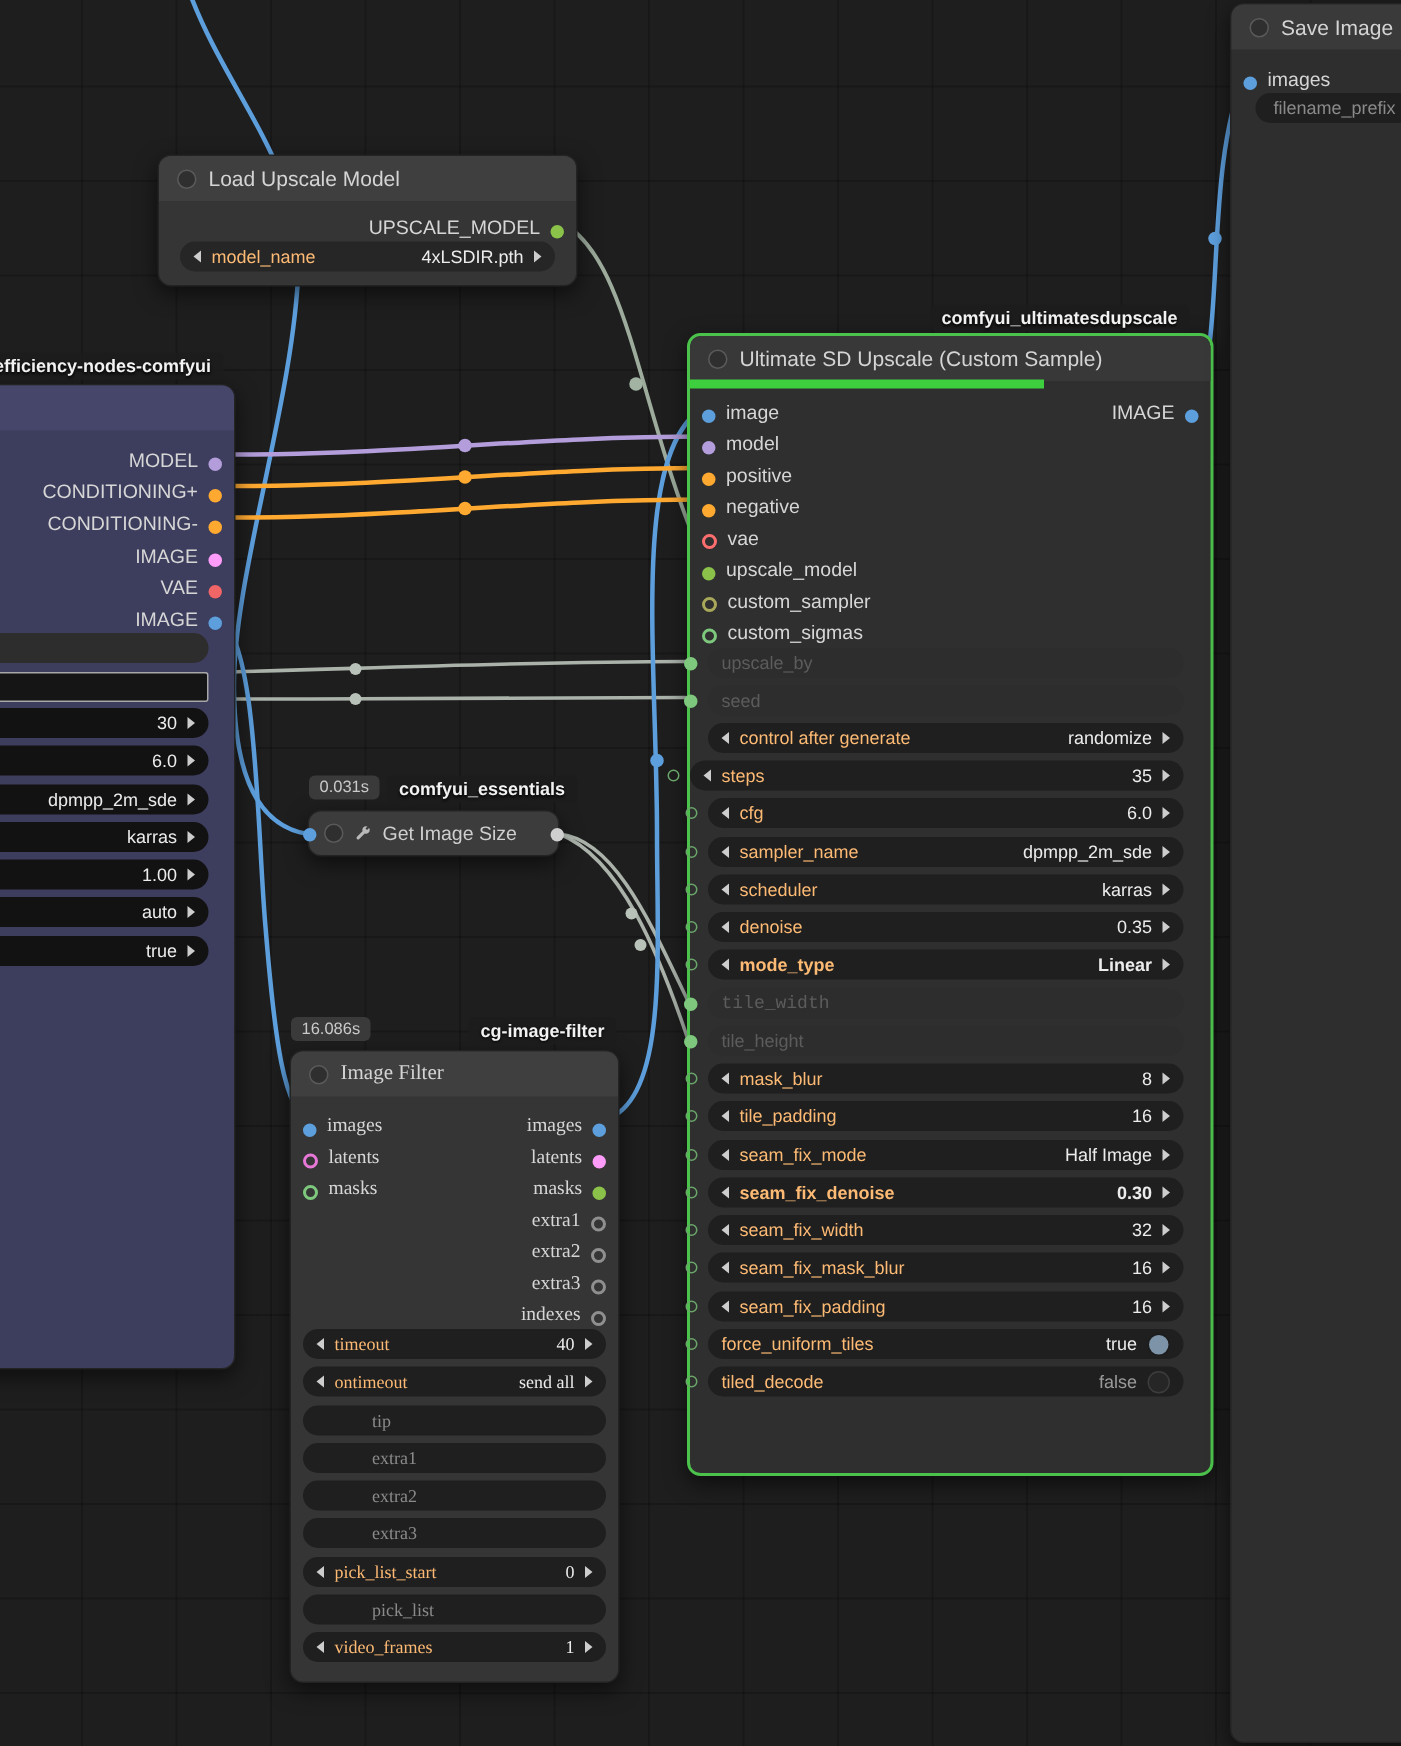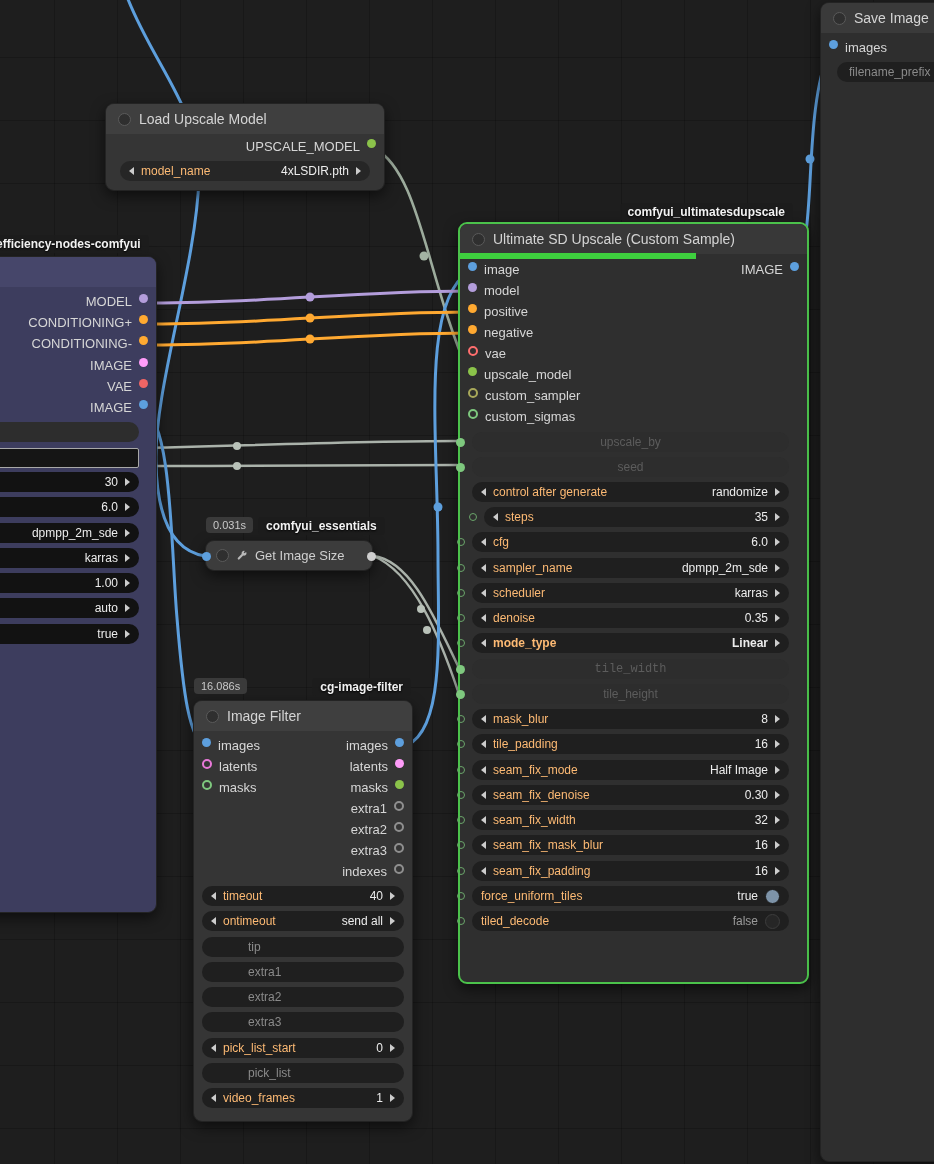--- a/index.html
+++ b/index.html
@@ -15,34 +15,34 @@
   .w-sage{stroke:#a3b3a3;stroke-width:2.6;opacity:.95;}
   .w-pale{stroke:#b9c2b9;stroke-width:2.4;opacity:.9;}
   .d-image{fill:#5d9fdd;} .d-model{fill:#b39ddb;} .d-cond{fill:#ffa931;} .d-sage{fill:#a3b3a3;} .d-pale{fill:#b9c2b9;}
 
   .node{position:absolute;z-index:2;border-radius:9px;box-shadow:0 5px 14px rgba(0,0,0,.55);border:1px solid #232323;}
   .ntitle{position:absolute;left:0;top:0;right:0;height:30px;display:flex;align-items:center;gap:8px;
     padding:0 12px;border-radius:8px 8px 0 0;font-size:14px;color:#d4d4d4;white-space:nowrap;}
   .cdot{width:11px;height:11px;border-radius:50%;background:#2f2f2f;border:1px solid #5a5a5a;flex:none;}
   .progress{position:absolute;background:#3ecf3e;z-index:3;}
 
-  .io{position:absolute;height:20px;display:flex;align-items:flex-start;gap:7px;font-size:13px;color:#d6d6d6;white-space:nowrap;}
+  .io{position:absolute;height:20px;display:flex;align-items:flex-end;gap:7px;font-size:13px;color:#d6d6d6;white-space:nowrap;}
   .io.right{justify-content:flex-end;}
   .pin{width:9px;height:9px;border-radius:50%;flex:none;}
   .pin-blue{background:#5d9fdd;} .pin-purple{background:#b39ddb;} .pin-orange{background:#ffa931;}
   .pin-pink{background:#ff9cf9;} .pin-red{background:#f06565;} .pin-green{background:#8bc34a;}
   .pin-lgray{background:#cfcfcf;}
   .ring{width:6px;height:6px;background:transparent;border-radius:50%;flex:none;}
   .ring-red{border:2px solid #ff6e6e;} .ring-pink{border:2px solid #e878d8;} .ring-green{border:2px solid #7ec87e;}
   .ring-olive{border:2px solid #a8a85a;} .ring-gray{border:2px solid #8f8f8f;}
 
   .widget{position:absolute;height:20px;background:#1f1f1f;border-radius:10px;display:flex;align-items:center;
     gap:7px;padding:0 9px;font-size:12px;color:#e6e6e6;white-space:nowrap;}
   .wlabel{color:#fdba74;} .wvalue{margin-left:auto;color:#ececec;}
-  .widget.disabled{background:#2d2d2d;justify-content:center;} .widget.disabled .wlabel{color:#5c5c5c;}
+  .widget.disabled{background:#2d2d2d;} .widget.disabled .wlabel{color:#5c5c5c;}
   .widget.dark{background:#121212;}
   .widget.textw .wlabel{color:#8a8a8a;}
   .inputbox{position:absolute;height:18px;background:#151515;border:1px solid #a8a8a8;border-radius:2px;}
   .tri{width:0;height:0;flex:none;}
   .tri-l{border-top:4px solid transparent;border-bottom:4px solid transparent;border-right:5px solid #cdcdcd;}
   .tri-r{border-top:4px solid transparent;border-bottom:4px solid transparent;border-left:5px solid #cdcdcd;}
   .knob{width:13px;height:13px;border-radius:50%;flex:none;}
   .knob.on{background:#7d93a8;border:1px solid #1c1c1c;}
   .knob.off{background:#262626;border:1px solid #3c3c3c;}
   .wpin{position:absolute;left:-16px;top:5.5px;width:9px;height:9px;border-radius:50%;background:#7ec87e;}
@@ -164,21 +164,21 @@
     <span class="cdot"></span>
     <span style="display:inline-flex;">
       <svg width="12" height="12" viewBox="0 0 24 24">
           <path d="M21 6.5a5 5 0 0 1-6.7 4.7L7 18.5a2.1 2.1 0 0 1-3-3l7.3-7.3A5 5 0 0 1 17.9 2l-2.6 2.6 2.1 2.1L20 4.1c.6.7 1 1.5 1 2.4z" fill="#b9b9b9"></path>
         </svg>
     </span>
     <span style="font-size:13px;color:#cfcfcf;">Get Image Size</span>
     <span class="pin pin-lgray" style="position:absolute;right:-4px;top:11px;"></span>
   </div>
 
-  <div class="node" style="left:193px;top:700px;width:218px;height:420px;background:#353535;">
+  <div class="node" style="left:193px;top:700px;width:218px;height:420px;background:#353535;font-family:Liberation Serif, serif;">
     <div class="ntitle" style="background:#3f3f3f;">
       <span class="cdot"></span>
       <span>Image Filter</span>
     </div>
     <div class="io" style="left:8px;top:37px">
         <span class="pin pin-blue"></span>
         <span class="iolabel">images</span>
       </div>
     <div class="io" style="left:8px;top:58px">
         <span class="ring ring-pink"></span>
@@ -309,21 +309,21 @@
     <div class="widget disabled" style="left:12px;right:18px;top:233px;">
         <span class="wpin"></span>
         <span class="wlabel">seed</span>
       </div>
     <div class="widget" style="left:12px;right:18px;top:258px;">
       <span class="tri tri-l"></span>
       <span class="wlabel">control after generate</span>
       <span class="wvalue">randomize</span>
       <span class="tri tri-r"></span>
     </div>
-    <div class="widget" style="left:24px;right:18px;top:283px;">
+    <div class="widget" style="left:0;right:18px;top:283px;">
       <span class="wpin hollow"></span>
       <span class="tri tri-l"></span>
       <span class="wlabel">steps</span>
       <span class="wvalue">35</span>
       <span class="tri tri-r"></span>
     </div>
     <div class="widget" style="left:12px;right:18px;top:308px;">
       <span class="wpin hollow"></span>
       <span class="tri tri-l"></span>
       <span class="wlabel">cfg</span>
@@ -380,21 +380,21 @@
       <span class="wvalue">16</span>
       <span class="tri tri-r"></span>
     </div>
     <div class="widget" style="left:12px;right:18px;top:536px;">
       <span class="wpin hollow"></span>
       <span class="tri tri-l"></span>
       <span class="wlabel">seam_fix_mode</span>
       <span class="wvalue">Half Image</span>
       <span class="tri tri-r"></span>
     </div>
-    <div class="widget" style="left:12px;right:18px;top:561px;">
+    <div class="widget" style="left:12px;right:18px;top:561px;font-weight:bold;">
       <span class="wpin hollow"></span>
       <span class="tri tri-l"></span>
       <span class="wlabel">seam_fix_denoise</span>
       <span class="wvalue">0.30</span>
       <span class="tri tri-r"></span>
     </div>
     <div class="widget" style="left:12px;right:18px;top:586px;">
       <span class="wpin hollow"></span>
       <span class="tri tri-l"></span>
       <span class="wlabel">seam_fix_width</span>

